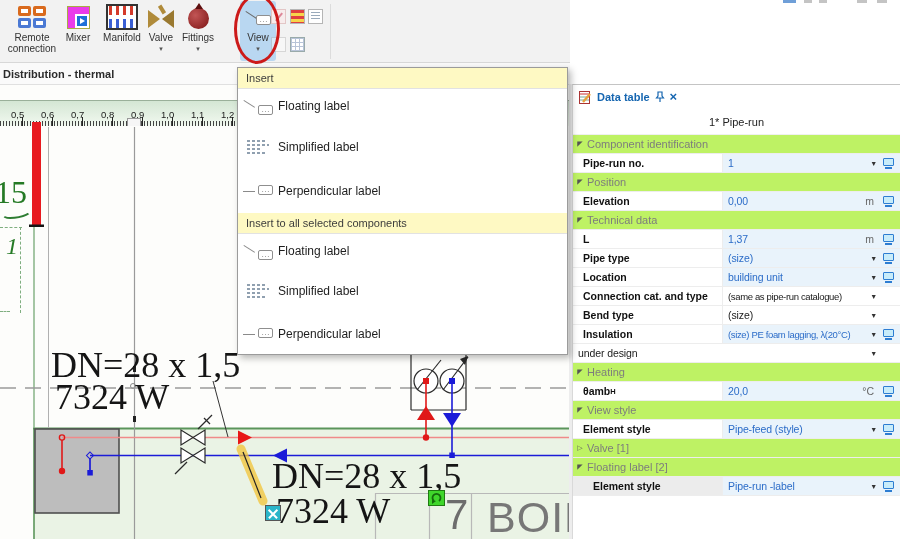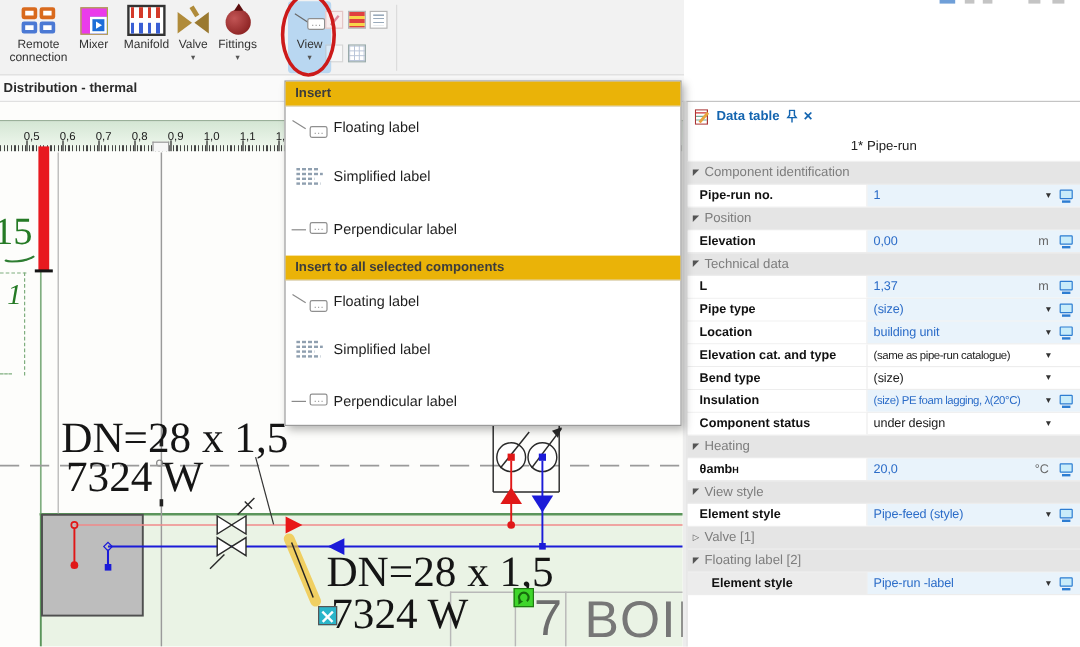--- a/index.html
+++ b/index.html
@@ -49,21 +49,21 @@
   .viewtab { position:absolute; left:0; top:63px; width:570px; height:22px; background:#fafafa; border-bottom:1px solid #e0e0e0; display:flex; align-items:center; }
   .viewtab span { font-size:11px; font-weight:bold; color:#2b2b2b; padding-left:3px; }
 
   
   .red-ellipse { position:absolute; left:234px; top:-6px; width:46px; height:70px; border:3.5px solid #cc1a1a; border-radius:50%; z-index:40; pointer-events:none; }
 
   
   .canvas { position:absolute; left:0; top:85px; width:569px; height:454px; background:#fdfdfb; overflow:hidden; }
   .ruler { position:absolute; left:0; top:15px; width:569px; height:26px; background:linear-gradient(#d4e6d4,#f2f9f0); border-top:1px solid #9ab09a; }
   .ruler::after { content:""; position:absolute; left:0; right:0; bottom:0; height:5px; background:repeating-linear-gradient(90deg,#444 0 1px,transparent 1px 3px); }
-  .ruler .num { position:absolute; top:8px; width:22px; text-align:right; font-size:9.5px; color:#1a1a1a; }
+  .ruler .num { position:absolute; top:8px; width:22px; text-align:left; font-size:9.5px; color:#1a1a1a; }
   .ruler .maj { position:absolute; bottom:0; width:1px; height:9px; background:#222; }
   .ruler-marker { position:absolute; left:127px; top:33px; width:14px; height:8px; background:#f6f6f6; border:1px solid #999; border-bottom:none; z-index:5; }
   .draw { position:absolute; left:0; top:0; z-index:2; }
   .ctext { position:absolute; z-index:4; white-space:nowrap; }
   .serif { font-family:"Liberation Serif",serif; color:#151515; font-size:36px; line-height:30px; }
   .green { color:#257a25; }
   .zone15 { left:-5px; top:92px; font-size:32px; }
   .zone1 { left:6px; top:146px; font-size:24px; font-style:italic; }
   .zone-arc { position:absolute; left:2px; top:118px; width:32px; height:16px; border:2px solid transparent; border-bottom-color:#2e7d32; border-radius:0 0 90% 30%; z-index:4; }
   .gdash-h { position:absolute; left:0; top:142px; width:22px; border-top:1.5px dashed #7fae7f; z-index:3; }
@@ -71,42 +71,42 @@
   .gdash-b { position:absolute; left:0; top:226px; width:10px; border-top:1.5px dashed #7fae7f; z-index:3; }
   .room7 { left:445px; top:408px; font-size:42px; line-height:44px; color:#6d6d6d; font-family:"Liberation Sans",sans-serif; }
   .roomname { left:487px; top:410px; font-size:43px; line-height:44px; color:#777; font-family:"Liberation Sans",sans-serif; letter-spacing:1px; }
   .rot-ic { position:absolute; left:428px; top:405px; width:17px; height:16px; background:#3fd62b; border:1px solid #1f7a12; z-index:6; }
   .move-ic { position:absolute; left:265px; top:420px; width:16px; height:16px; background:#2ab5c9; border:1px solid #555; z-index:6; }
   .move-ic::before, .move-ic::after { content:""; position:absolute; left:1px; top:6.5px; width:12px; height:1.6px; background:#fff; }
   .move-ic::before { transform:rotate(45deg); } .move-ic::after { transform:rotate(-45deg); }
 
   
   .menu { position:absolute; left:237px; top:67px; width:331px; height:288px; background:#fff; border:1px solid #9b9b9b; box-shadow:3px 3px 7px rgba(0,0,0,.28); z-index:20; }
-  .mhead { position:absolute; left:0; right:0; height:21px; background:#eab308; border-bottom:1px solid #e2e2e2; display:flex; align-items:center; font-size:11px; font-weight:bold; color:#3c3c3c; padding-left:8px; }
+  .mhead { position:absolute; left:0; right:0; height:21px; background:#fef9c3; border-bottom:1px solid #e2e2e2; display:flex; align-items:center; font-size:11px; font-weight:normal; color:#3c3c3c; padding-left:8px; }
   .mitem { position:absolute; left:0; right:0; height:40px; display:flex; align-items:center; font-size:12px; color:#1e1e1e; }
   .mitem .ic { width:40px; display:flex; justify-content:center; flex:none; }
   .float-ic { position:relative; width:30px; height:18px; }
   .float-ic .lead { position:absolute; left:1px; top:3px; width:13px; height:1.2px; background:#8a8a8a; transform:rotate(32deg); transform-origin:left top; }
   .float-ic .lblbox { position:absolute; right:0; bottom:0; }
   .perp-ic { position:relative; width:30px; height:12px; }
   .perp-ic .lead { position:absolute; left:0; top:5.5px; width:12px; height:1.2px; background:#8a8a8a; }
   .perp-ic .lblbox { position:absolute; right:0; top:0; }
   .simp-ic { display:flex; flex-direction:column; gap:2px; }
   .simp-ic i { height:2px; background:repeating-linear-gradient(90deg,#90a0b0 0 3px,transparent 3px 5px); }
   .simp-ic i:nth-child(1){width:18px} .simp-ic i:nth-child(2){width:22px} .simp-ic i:nth-child(3){width:15px} .simp-ic i:nth-child(4){width:20px}
 
   
   .splitter { position:absolute; left:569px; top:84px; width:3px; height:455px; background:#ededed; }
   .panel { position:absolute; left:572px; top:84px; width:328px; height:455px; background:#fff; border-top:1px solid #c4c4c4; border-left:1px solid #d9d9d9; font-size:10.5px; }
   .ptab { height:24px; display:flex; align-items:center; gap:5px; padding-left:6px; color:#1465b0; }
   .ptab .title { font-size:11px;font-weight:bold; }
   .ptab .close { font-size:13px; font-weight:bold; line-height:12px; }
   .pheader { height:26px; display:flex; align-items:center; justify-content:center; font-size:11px; color:#222; border-bottom:1px solid #f0f0f0; }
   .prow, .pgroup { height:19px; display:flex; align-items:center; border-bottom:1px solid #ededed; position:relative; }
-  .pgroup { color:#7d7d7d; background:#e5e5e5; font-size:11px; }
+  .pgroup { color:#7d7d7d; background:#bef264; font-size:11px; }
   .pgroup .tri { width:14px; text-align:center; font-size:7px; color:#555; flex:none; }
   .plabel { width:150px; flex:none; padding-left:10px; font-weight:bold; color:#111; background:#fff; height:100%; display:flex; align-items:center; border-right:1px solid #ededed; }
   .plabel.indent { padding-left:20px; background:#ececec; }
   .plabel sub { font-size:7.5px; }
   .pvalue { flex:1; height:100%; display:flex; align-items:center; padding-left:5px; padding-right:36px; position:relative; color:#1a1a1a; letter-spacing:-0.1px; overflow:hidden; }
   .pvalue.blue { background:#e9f3fb; color:#2b6cc8; }
   .pv-long { font-size:9.5px; letter-spacing:-0.35px; }
   .unit { position:absolute; right:26px; color:#666; letter-spacing:0; }
   .dd { position:absolute; right:23px; font-size:7px; color:#333; }
   .mon { position:absolute; right:6px; top:50%; margin-top:-5px; width:11px; height:8px; border:1.5px solid #2d7dd2; background:#c8ecfa; border-radius:1px; }
@@ -455,21 +455,21 @@
             <span>Location</span>
           </div>
         <div class="pvalue blue">
           <span>building unit</span>
           <span class="dd">▼</span>
           <span class="mon"></span>
         </div>
       </div>
       <div class="prow">
         <div class="plabel">
-            <span>Elevation cat. and type</span>
+            <span>Connection cat. and type</span>
           </div>
         <div class="pvalue">
           <span class="pv-long">(same as pipe-run catalogue)</span>
           <span class="dd">▼</span>
         </div>
       </div>
       <div class="prow">
         <div class="plabel">
             <span>Bend type</span>
           </div>
@@ -482,23 +482,20 @@
         <div class="plabel">
             <span>Insulation</span>
           </div>
         <div class="pvalue blue">
           <span class="pv-long">(size) PE foam lagging, λ(20°C)</span>
           <span class="dd">▼</span>
           <span class="mon"></span>
         </div>
       </div>
       <div class="prow">
-        <div class="plabel">
-            <span>Component status</span>
-          </div>
         <div class="pvalue">
           <span>under design</span>
           <span class="dd">▼</span>
         </div>
       </div>
       <div class="pgroup">
         <span class="tri">◤</span>
         <span>Heating</span>
       </div>
       <div class="prow">

